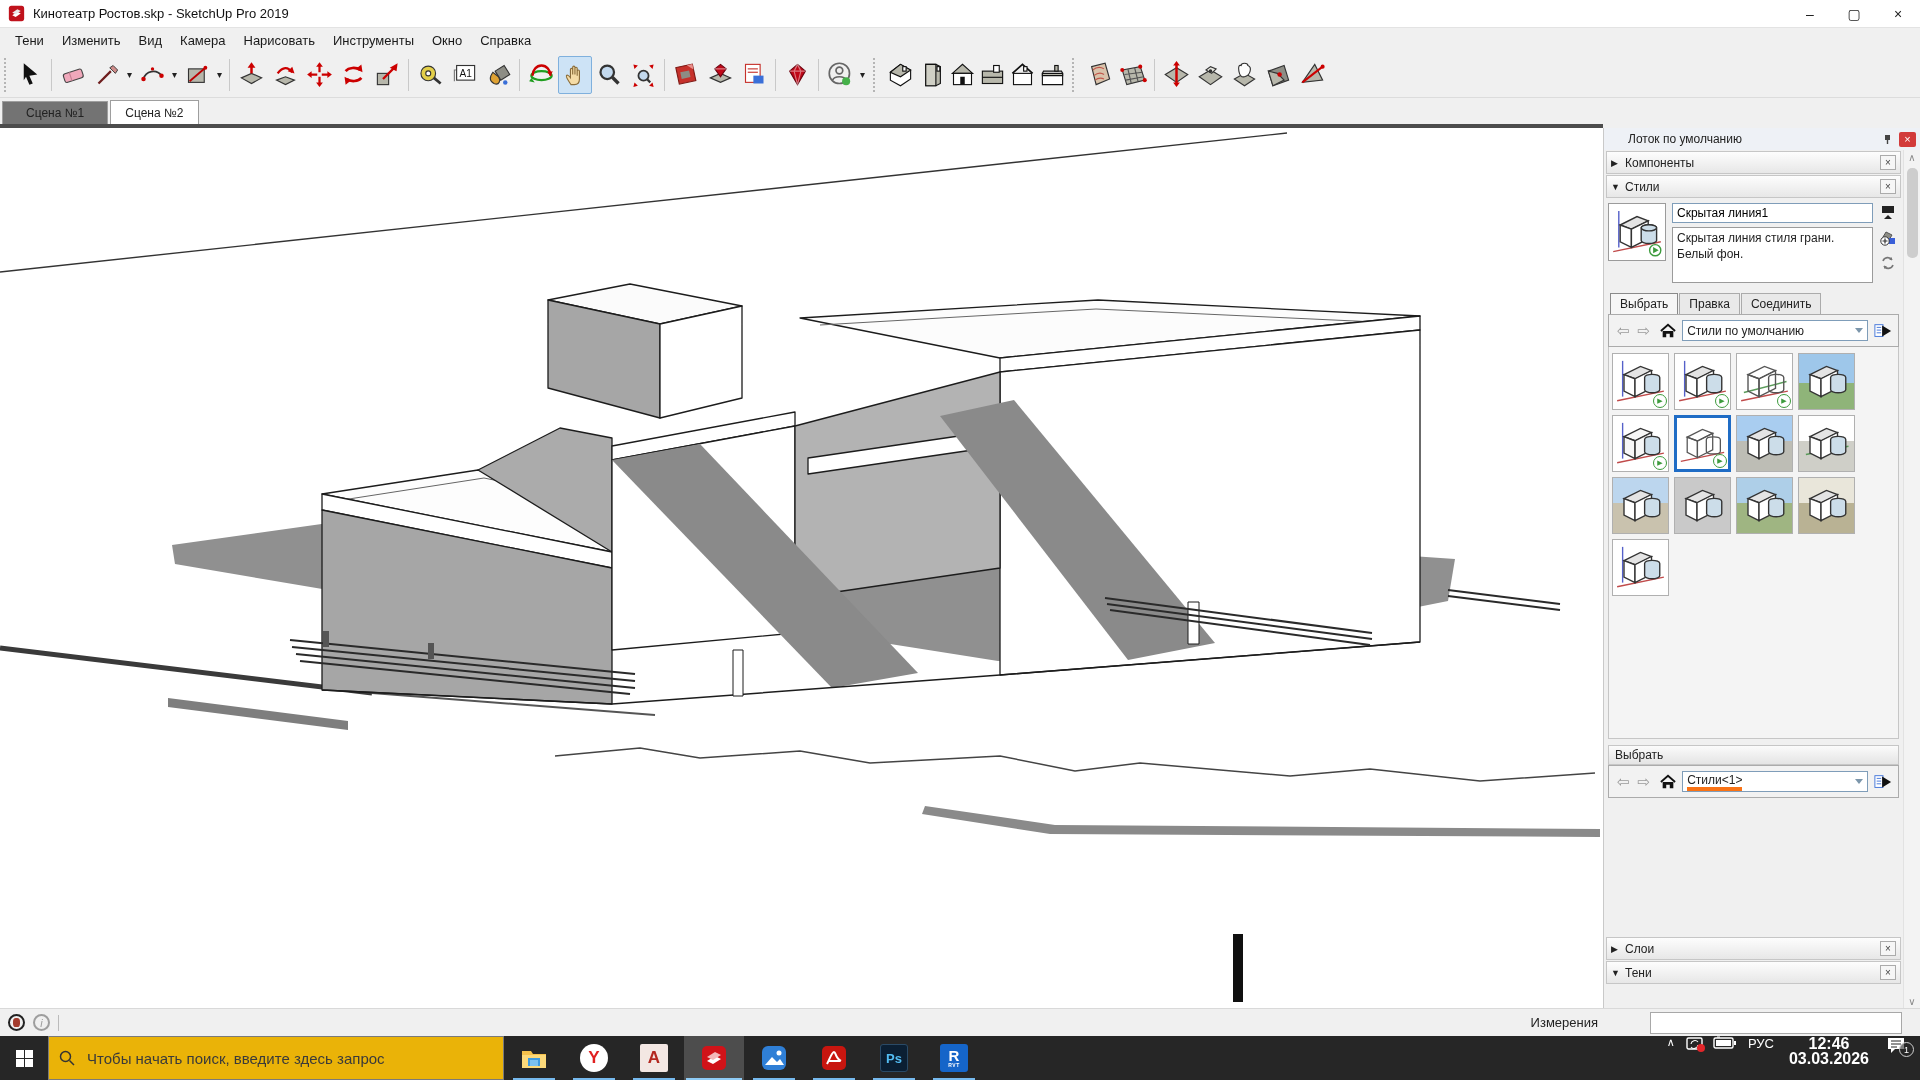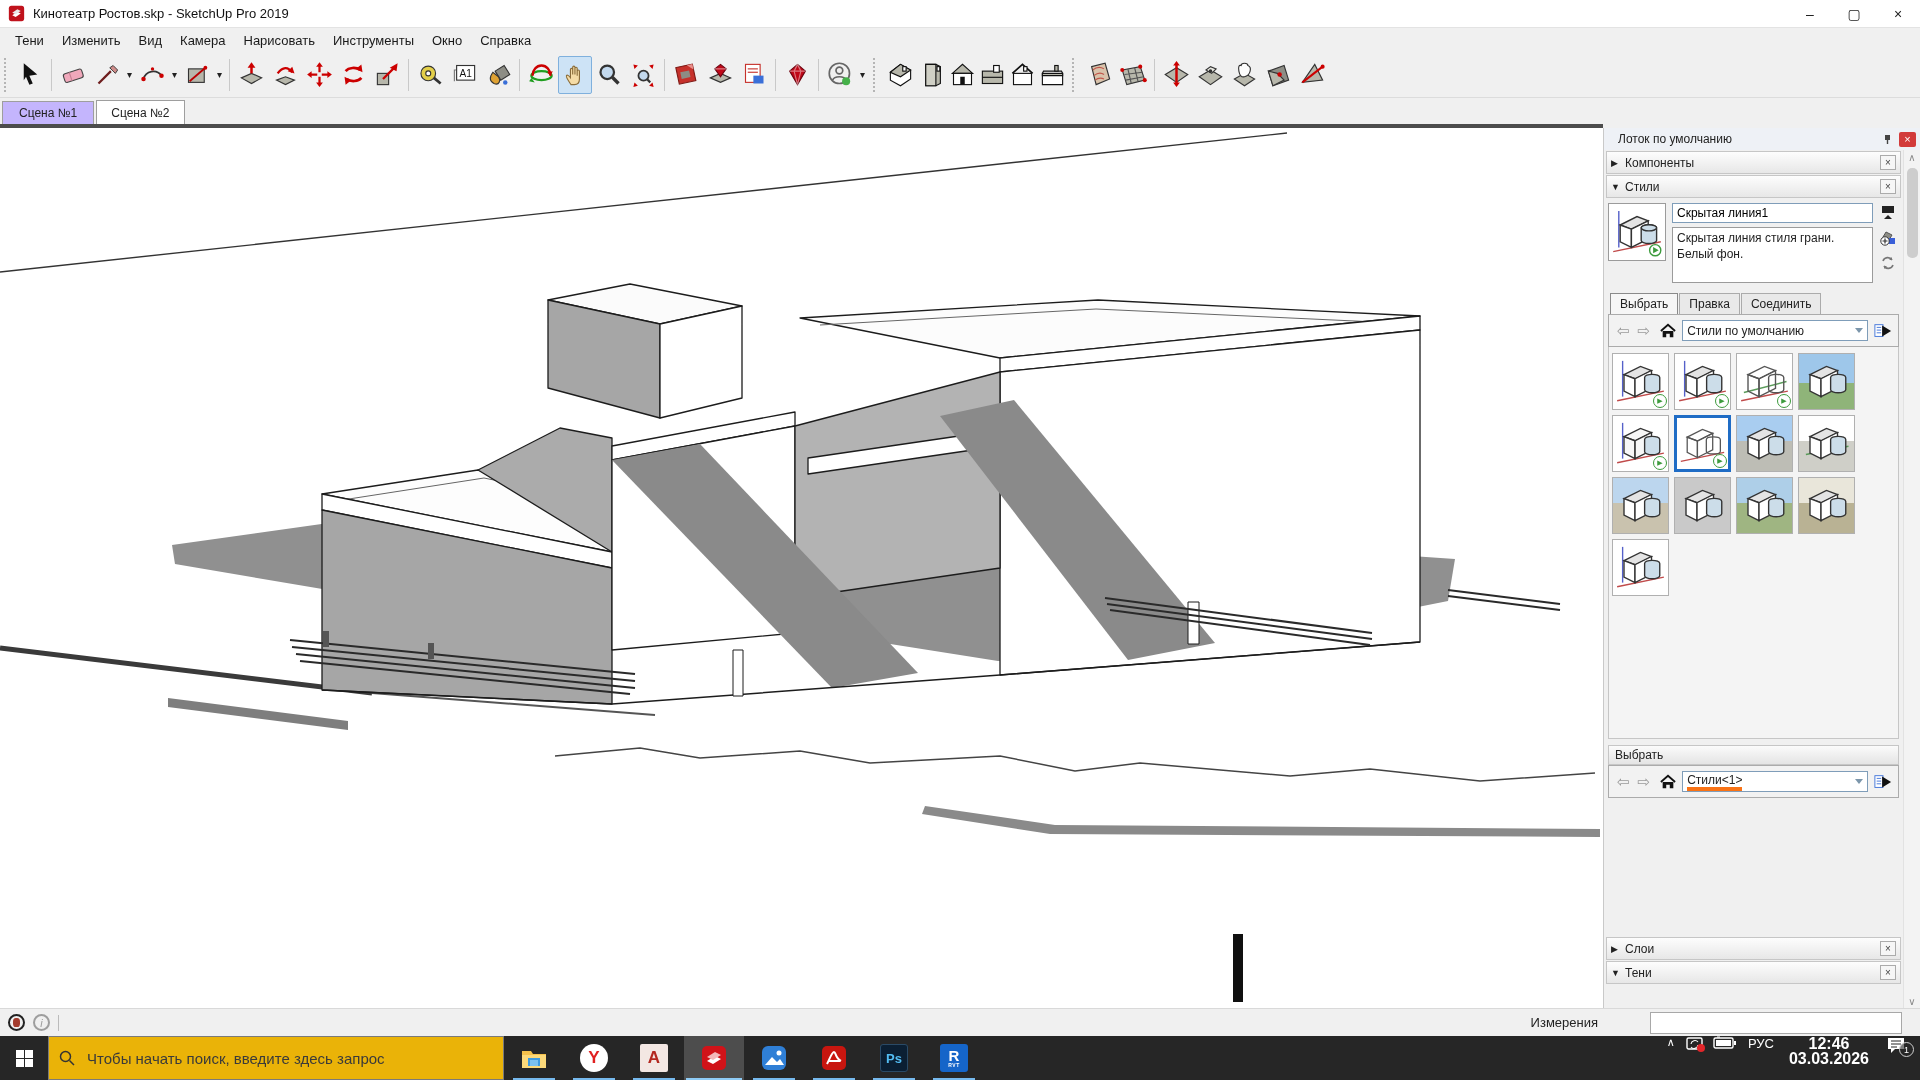--- a/index.html
+++ b/index.html
@@ -25,32 +25,32 @@
   .tbtn.narrow{width:30px;}
   .tbtn.active{background:#cde3f6;border:1px solid #7fb0dd;}
   .dd{width:11px;height:38px;display:flex;align-items:center;justify-content:center;}
   .dd::before{content:"▾";font-size:10px;color:#222;}
   .tsep{width:1px;height:32px;background:#c9c9c9;margin:0 4px;}
   .tsep-dot{width:5px;height:34px;border-left:2px dotted #b5b5b5;margin:0 5px;}
 
   
   .scenetabs{height:30px;background:#f0f0f0;position:relative;}
   .tabrow{display:flex;align-items:flex-end;height:26px;padding-left:2px;}
-  .stab{font-size:12px;color:#222;padding:4px 16px;border:1px solid #9e9e9e;border-bottom:none;background:#c4b5fd;margin-right:2px;}
+  .stab{font-size:12px;color:#222;padding:4px 23px;border:1px solid #9e9e9e;border-bottom:none;background:#737373;margin-right:2px;}
   .stab.active{background:#fff;padding:5px 14px;position:relative;top:1px;}
   .tabstrip{position:absolute;left:0;bottom:0;width:1603px;height:4px;background:#4c4c4c;}
 
   
   .main{display:flex;height:880px;}
   .viewport{width:1603px;height:880px;background:#fff;position:relative;}
   .viewport svg{display:block;}
 
   
   .tray{width:317px;height:880px;background:#f0f0f0;border-left:1px solid #c9c9c9;position:relative;font-size:12px;color:#222;}
-  .tray-title{height:22px;display:flex;align-items:center;padding-left:14px;background:#eef1f6;}
+  .tray-title{height:22px;display:flex;align-items:center;padding-left:24px;background:#eef1f6;}
   .tray-title .t{flex:1;}
   .pinbtn,.trayclose{width:17px;height:15px;display:flex;align-items:center;justify-content:center;margin-right:3px;}
   .trayclose{background:#d23b3b;color:#fff;font-size:11px;border-radius:2px;margin-right:4px;}
   .tray-body{position:absolute;top:22px;left:0;right:17px;bottom:0;}
   .tray-scroll{position:absolute;top:22px;right:0;bottom:0;width:17px;background:#f3f3f3;border-left:1px solid #e2e2e2;display:flex;flex-direction:column;align-items:center;}
   .scr-up::before{content:"∧";font-size:10px;color:#8a8a8a;}
   .scr-dn{margin-top:auto;}
   .scr-dn::before{content:"∨";font-size:10px;color:#8a8a8a;}
   .scr-thumb{width:11px;height:90px;background:#cdcdcd;border-radius:5px;margin-top:4px;}
 

